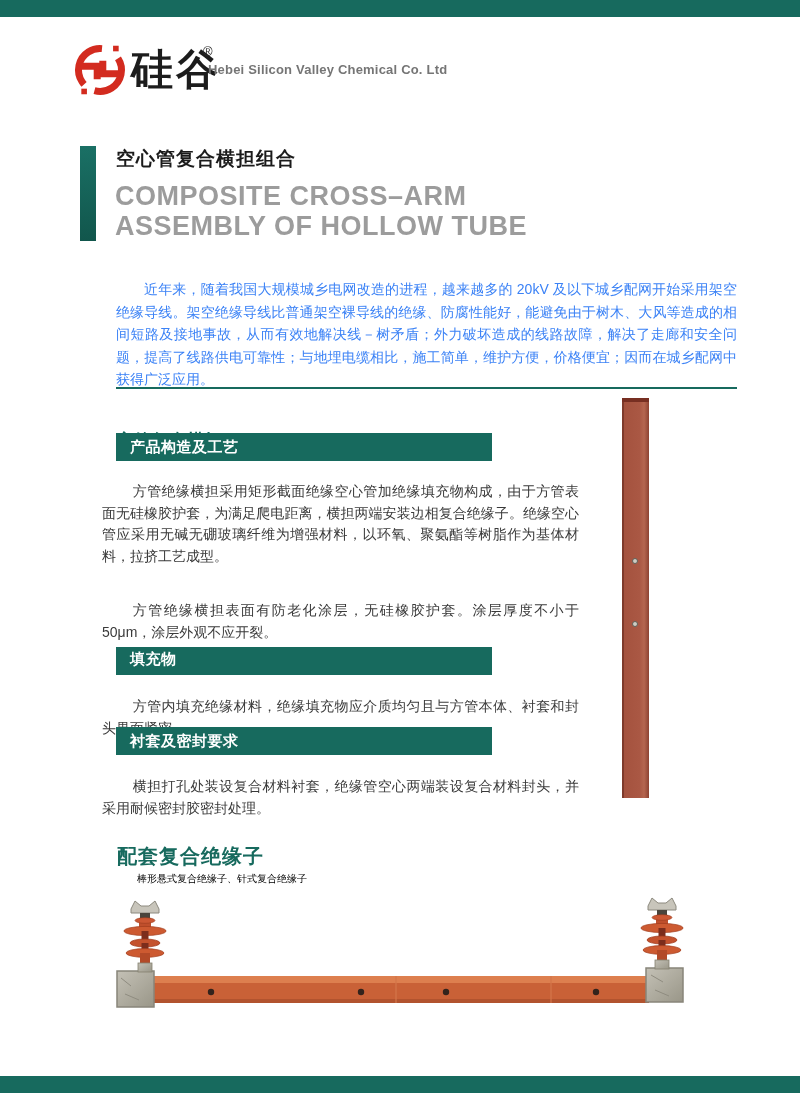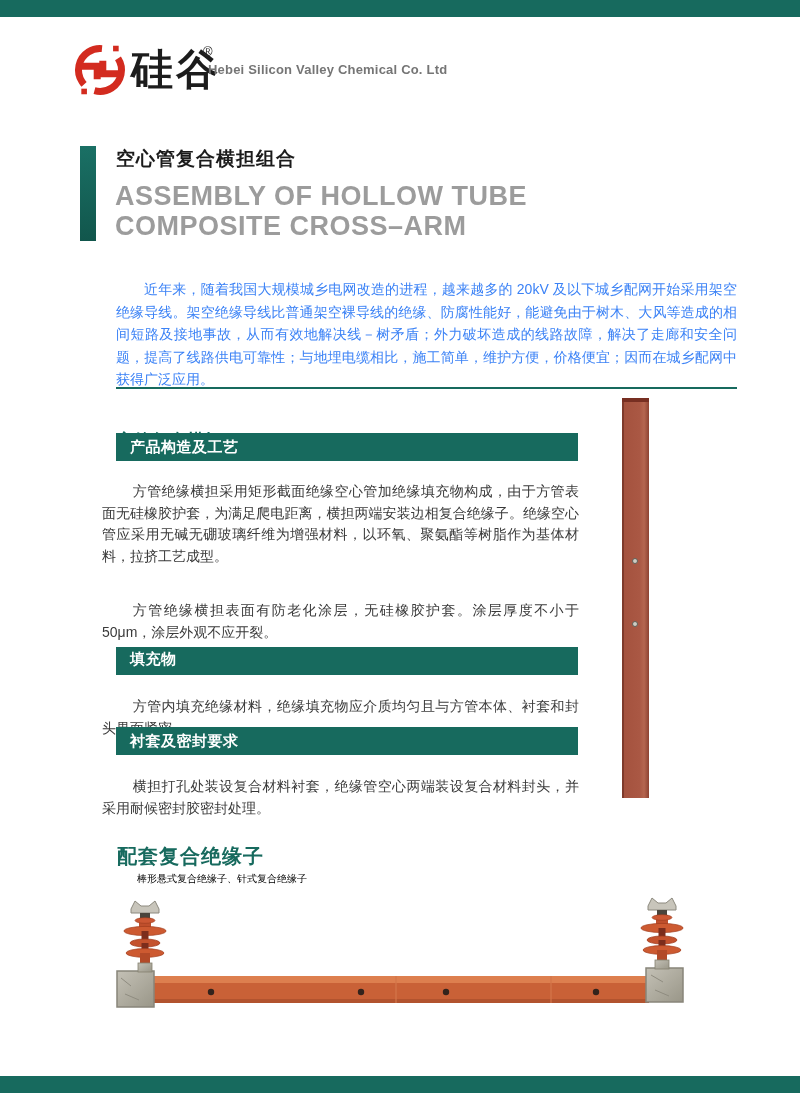--- a/index.html
+++ b/index.html
@@ -28,21 +28,21 @@
   .title-en { position:absolute; left:115px; top:181px; font-size:27px; color:#9c9c9c;
               line-height:30px; letter-spacing:0.5px; font-weight:bold; }
 
   .intro { position:absolute; left:116px; top:264px; width:621px; font-size:14px;
            line-height:22.5px; color:#3b82f6; text-align:justify; text-indent:2em; }
 
   .rule { position:absolute; left:116px; top:387px; width:621px; height:2px; background:#176a5e; }
 
   .sec-heading { position:absolute; left:117px; font-size:17px; font-weight:bold; color:#176a5e;
                  letter-spacing:0.5px; }
-  .sub-bar { position:absolute; left:116px; width:462px; height:28px; background:#176a5e;
+  .sub-bar { position:absolute; left:116px; width:376px; height:28px; background:#176a5e;
              color:#ffffff; font-size:15px; font-weight:bold; line-height:28px;
              padding-left:14px; box-sizing:border-box; letter-spacing:0.5px; }
   .sub-body { position:absolute; left:102px; width:477px; font-size:14px; line-height:21.5px;
               color:#3a3a3a; text-align:justify; text-indent:2.2em; }
 
   .insulator-heading { position:absolute; left:117px; top:843px; font-size:20px; font-weight:bold;
                        color:#176a5e; letter-spacing:1px; }
   .insulator-body { position:absolute; left:137px; top:872px; font-size:10px; color:#000000; }
 
   
@@ -71,22 +71,22 @@
       <rect x="10" y="50" width="6" height="6" fill="#d32b1f"></rect>
     </svg>
   </div>
   <div class="logo-cn">硅谷</div>
   <div class="logo-reg">®</div>
   <div class="company-en">Hebei Silicon Valley Chemical Co. Ltd</div>
 
   <div class="title-accent"></div>
   <div class="title-zh">空心管复合横担组合</div>
   <div class="title-en">
+    <div>COMPOSITE CROSS–ARM</div>
     <div>ASSEMBLY OF HOLLOW TUBE</div>
-    <div>COMPOSITE CROSS–ARM</div>
   </div>
 
   <p class="intro">近年来，随着我国大规模城乡电网改造的进程，越来越多的 20kV 及以下城乡配网开始采用架空绝缘导线。架空绝缘导线比普通架空裸导线的绝缘、防腐性能好，能避免由于树木、大风等造成的相间短路及接地事故，从而有效地解决线－树矛盾；外力破坏造成的线路故障，解决了走廊和安全问题，提高了线路供电可靠性；与地埋电缆相比，施工简单，维护方便，价格便宜；因而在城乡配网中获得广泛应用。</p>
 
   <div class="rule"></div>
   <div class="sec-heading" style="top:397px;margin-top:32px;">方管复合横担</div>
 
   <div class="sub-bar" style="top:433px;">产品构造及工艺</div>
   <p class="sub-body" style="top:467px;">方管绝缘横担采用矩形截面绝缘空心管加绝缘填充物构成，由于方管表面无硅橡胶护套，为满足爬电距离，横担两端安装边相复合绝缘子。绝缘空心管应采用无碱无硼玻璃纤维为增强材料，以环氧、聚氨酯等树脂作为基体材料，拉挤工艺成型。</p>
 

